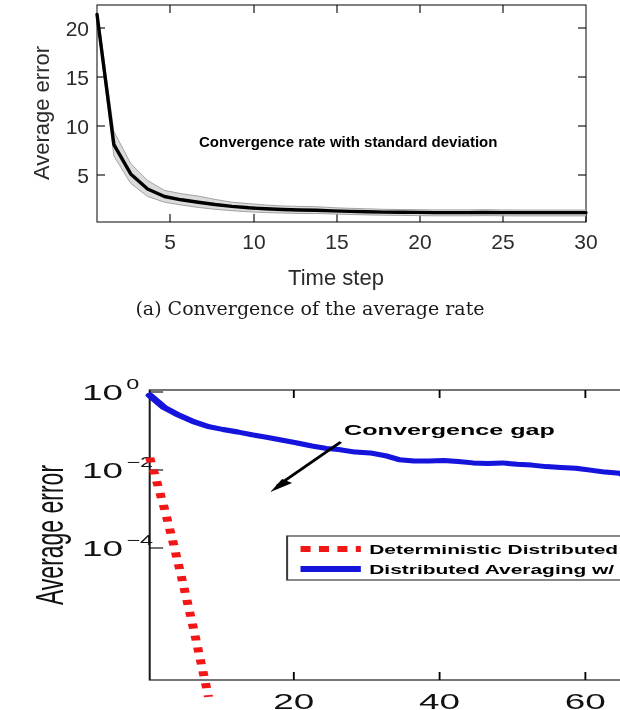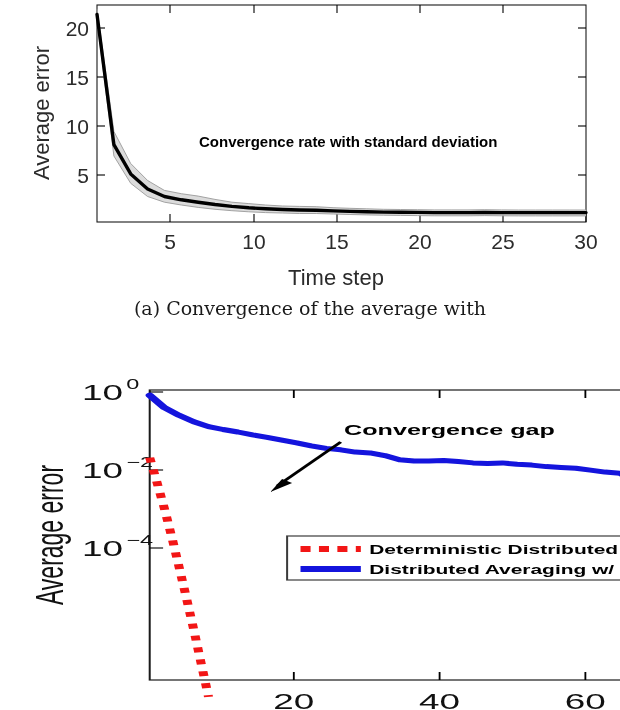--- a/index.html
+++ b/index.html
@@ -140,21 +140,21 @@
 
       <path class="mean-line" id="a-mean" d="M78.0 14.4 L94.9 144.6 L111.7 173.9 L128.6 189.0 L145.4 196.5 L162.3 199.8 L179.2 202.2 L196.0 204.5 L212.9 206.4 L229.8 207.8 L246.6 208.8 L263.5 209.5 L280.3 210.0 L297.2 210.2 L314.1 210.9 L330.9 211.4 L347.8 211.8 L364.7 212.1 L381.5 212.3 L398.4 212.4 L415.2 212.6 L432.1 212.6 L449.0 212.6 L465.8 212.4 L482.7 212.6 L499.6 212.6 L516.4 212.6 L533.3 212.6 L550.1 212.6 L567.0 212.6"></path>
 
       <text class="annot-text" x="180" y="147">Convergence rate with standard deviation</text>
 
       <text class="axis-title" x="317" y="285" text-anchor="middle">Time step</text>
       <text class="axis-title" x="30" y="113" text-anchor="middle" transform="rotate(-90 30 113)">Average error</text>
     </svg>
   </div>
 
-  <div class="caption" id="caption-a">(a) Convergence of the average with</div>
+  <div class="caption" id="caption-a">(a) Convergence of the average rate</div>
 
   <div class="panel" id="panel-b">
     <svg class="plot-svg" width="620" height="370" viewBox="0 0 370 370" preserveAspectRatio="none" style="width:620px;height:370px">
 
       <rect x="78" y="50" width="434" height="290" fill="#ffffff" stroke="#1a1a1a" stroke-width="1.2"></rect>
 
       <g>
         <line class="tick-line" x1="78" y1="52" x2="86" y2="52"></line>
         <line class="tick-line" x1="78" y1="130" x2="86" y2="130"></line>
         <line class="tick-line" x1="78" y1="208" x2="86" y2="208"></line>

